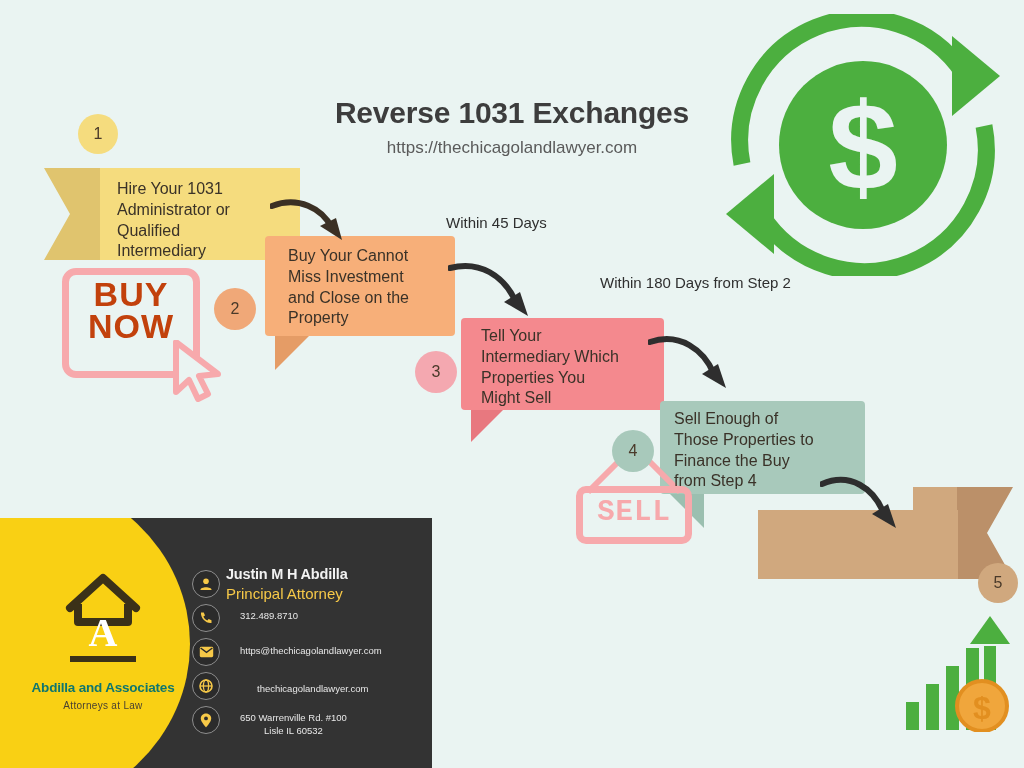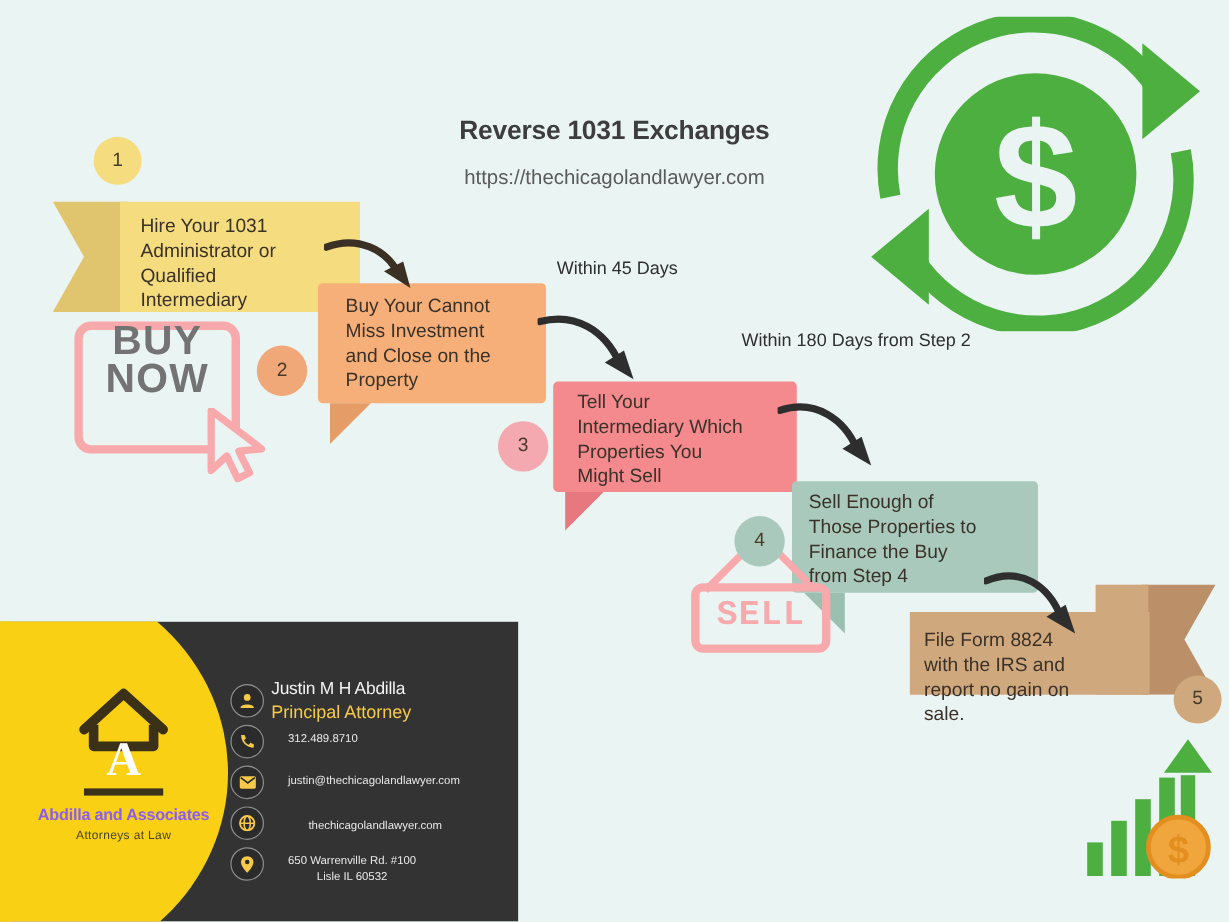--- a/index.html
+++ b/index.html
@@ -7,21 +7,21 @@
     width:1024px;height:768px;overflow:hidden;
     background:#eaf4f2;
     font-family:"Liberation Sans", sans-serif;
     position:relative;
   }
   #stage{position:absolute;left:0;top:0;width:1024px;height:768px;}
 
   
   .title{
     position:absolute;left:262px;top:96px;width:500px;
-    text-align:center;font-size:22px;font-weight:bold;color:#3d3d3d;
+    text-align:center;font-size:30px;font-weight:bold;color:#3d3d3d;
     letter-spacing:-0.2px;
   }
   .subtitle{
     position:absolute;left:262px;top:138px;width:500px;
     text-align:center;font-size:17px;color:#5a5a5a;
   }
 
   
   .numcircle{
     position:absolute;border-radius:50%;
@@ -37,36 +37,36 @@
 
   
   .ribbon{position:absolute;z-index:3;}
 
   
   .bubble{position:absolute;z-index:4;}
   .bubble .box{position:absolute;left:0;top:0;width:100%;height:100%;border-radius:4px;}
   .bubble .tail{position:absolute;width:0;height:0;}
 
   
-  .curvelabel{position:absolute;z-index:7;margin-left:18px;}
+  .curvelabel{position:absolute;z-index:7;}
   .curvelabel svg{overflow:visible;}
   .curvelabel text{font-family:"Liberation Sans",sans-serif;font-size:15px;fill:#2f2f2f;font-weight:500;}
 
   
   .arrow{position:absolute;z-index:7;}
 
   
   .buynow{position:absolute;left:62px;top:268px;width:150px;height:125px;z-index:2;}
   .buynow .frame{
     position:absolute;left:0;top:0;width:138px;height:110px;
     border:7px solid #f7a9ac;border-radius:14px;box-sizing:border-box;
   }
   .buynow .txt{
-    position:absolute;left:0;top:0;width:138px;text-align:center;
-    font-size:34px;font-weight:bold;color:#737373;line-height:0.95;
+    position:absolute;left:0;top:10px;width:138px;text-align:center;
+    font-size:34px;font-weight:bold;color:#c2410c;line-height:0.95;
     letter-spacing:1px;
   }
 
   
   .sellsign{position:absolute;left:576px;top:440px;width:116px;height:106px;z-index:5;font-family:Liberation Mono, monospace;}
   .sellsign .plate{
     position:absolute;left:0;top:46px;width:116px;height:58px;
     border:7px solid #f7a9ac;border-radius:10px;box-sizing:border-box;
   }
   .sellsign .lbl{
@@ -82,23 +82,23 @@
 
   
   .card{position:absolute;left:0;top:518px;width:432px;height:250px;z-index:9;overflow:hidden;}
   .card .dark{position:absolute;left:0;top:0;width:432px;height:250px;background:#333333;}
   .card .yellow{
     position:absolute;left:-170px;top:-44px;width:360px;height:340px;
     background:#f9d014;border-radius:50%;
   }
   .card .yellowblock{position:absolute;left:-170px;top:-44px;width:180px;height:340px;background:#f9d014;}
   .logowrap{position:absolute;left:14px;top:50px;width:178px;text-align:center;}
-  .logoname{font-size:13.5px;font-weight:bold;color:#8b5cf6;margin-top:8px;letter-spacing:-0.2px;}
+  .logoname{font-size:13.5px;font-weight:bold;color:#0f766e;margin-top:18px;letter-spacing:-0.2px;}
   .logotag{font-size:10px;color:#4a4231;margin-top:5px;letter-spacing:0.3px;}
-  .cardname{position:absolute;left:226px;top:566px;font-size:14.5px;color:#f2f2f2;font-weight:normal;letter-spacing:-0.2px;z-index:11;}
+  .cardname{position:absolute;left:226px;top:566px;font-size:14.5px;color:#f2f2f2;font-weight:bold;letter-spacing:-0.2px;z-index:11;}
   .cardrole{position:absolute;left:226px;top:585px;font-size:15px;color:#f7c948;z-index:11;}
   .cardline{position:absolute;left:240px;font-size:9.5px;color:#e8e8e8;z-index:11;line-height:1.35;text-align:center;}
   .cicon{
     position:absolute;width:26px;height:26px;border-radius:50%;
     background:#2b2b2b;border:1.5px solid #8e8e8e;
     display:flex;align-items:center;justify-content:center;z-index:11;
   }
   .cicon svg{display:block;}
 </style>
 </head>
@@ -225,24 +225,20 @@
     <polygon points="76,56 52,42 68,32" fill="#2e2e2e"></polygon>
   </svg>
 
   <div class="ribbon" style="left:758px;top:487px;width:255px;height:92px;">
     <svg width="255" height="92" viewBox="0 0 255 92">
       <polygon points="255,0 193,0 193,92 255,92 229,46" fill="#bb9069"></polygon>
       <rect x="0" y="23" width="200" height="92" fill="#d0a87e"></rect>
       <rect x="155" y="0" width="44" height="92" fill="#d0a87e"></rect>
     </svg>
   </div>
-  <div class="steptext" style="left:770px;top:524px;width:170px;">File Form 8824
-with the IRS and
-report no gain on
-sale.</div>
   <div class="numcircle" style="left:978px;top:563px;width:40px;height:40px;background:#d0a87e;">
     <span>5</span>
   </div>
 
   <div class="growth">
     <svg width="110" height="118" viewBox="0 0 110 118">
       <rect x="6" y="88" width="13" height="28" fill="#4caf3f"></rect>
       <rect x="26" y="70" width="13" height="46" fill="#4caf3f"></rect>
       <rect x="46" y="52" width="13" height="64" fill="#4caf3f"></rect>
       <rect x="66" y="34" width="13" height="82" fill="#4caf3f"></rect>
@@ -285,21 +281,21 @@
     </svg>
   </div>
   <div class="cardline" style="top:610px;">312.489.8710</div>
 
   <div class="cicon" style="left:192px;top:638px;">
     <svg width="15" height="12" viewBox="0 0 15 12">
       <rect x="0.8" y="0.8" width="13.4" height="10.4" rx="1.4" fill="#f7c948"></rect>
       <path d="M1.6 2 L7.5 6.4 L13.4 2" fill="none" stroke="#2b2b2b" stroke-width="1.4"></path>
     </svg>
   </div>
-  <div class="cardline" style="top:645px;">justin@thechicagolandlawyer.com</div>
+  <div class="cardline" style="top:645px;">https@thechicagolandlawyer.com</div>
 
   <div class="cicon" style="left:192px;top:672px;">
     <svg width="14" height="14" viewBox="0 0 14 14">
       <circle cx="7" cy="7" r="6" fill="none" stroke="#f7c948" stroke-width="1.6"></circle>
       <ellipse cx="7" cy="7" rx="2.6" ry="6" fill="none" stroke="#f7c948" stroke-width="1.3"></ellipse>
       <path d="M1.2 7 H12.8" stroke="#f7c948" stroke-width="1.3"></path>
     </svg>
   </div>
   <div class="cardline" style="top:683px;margin-left:17px;">thechicagolandlawyer.com</div>
 

